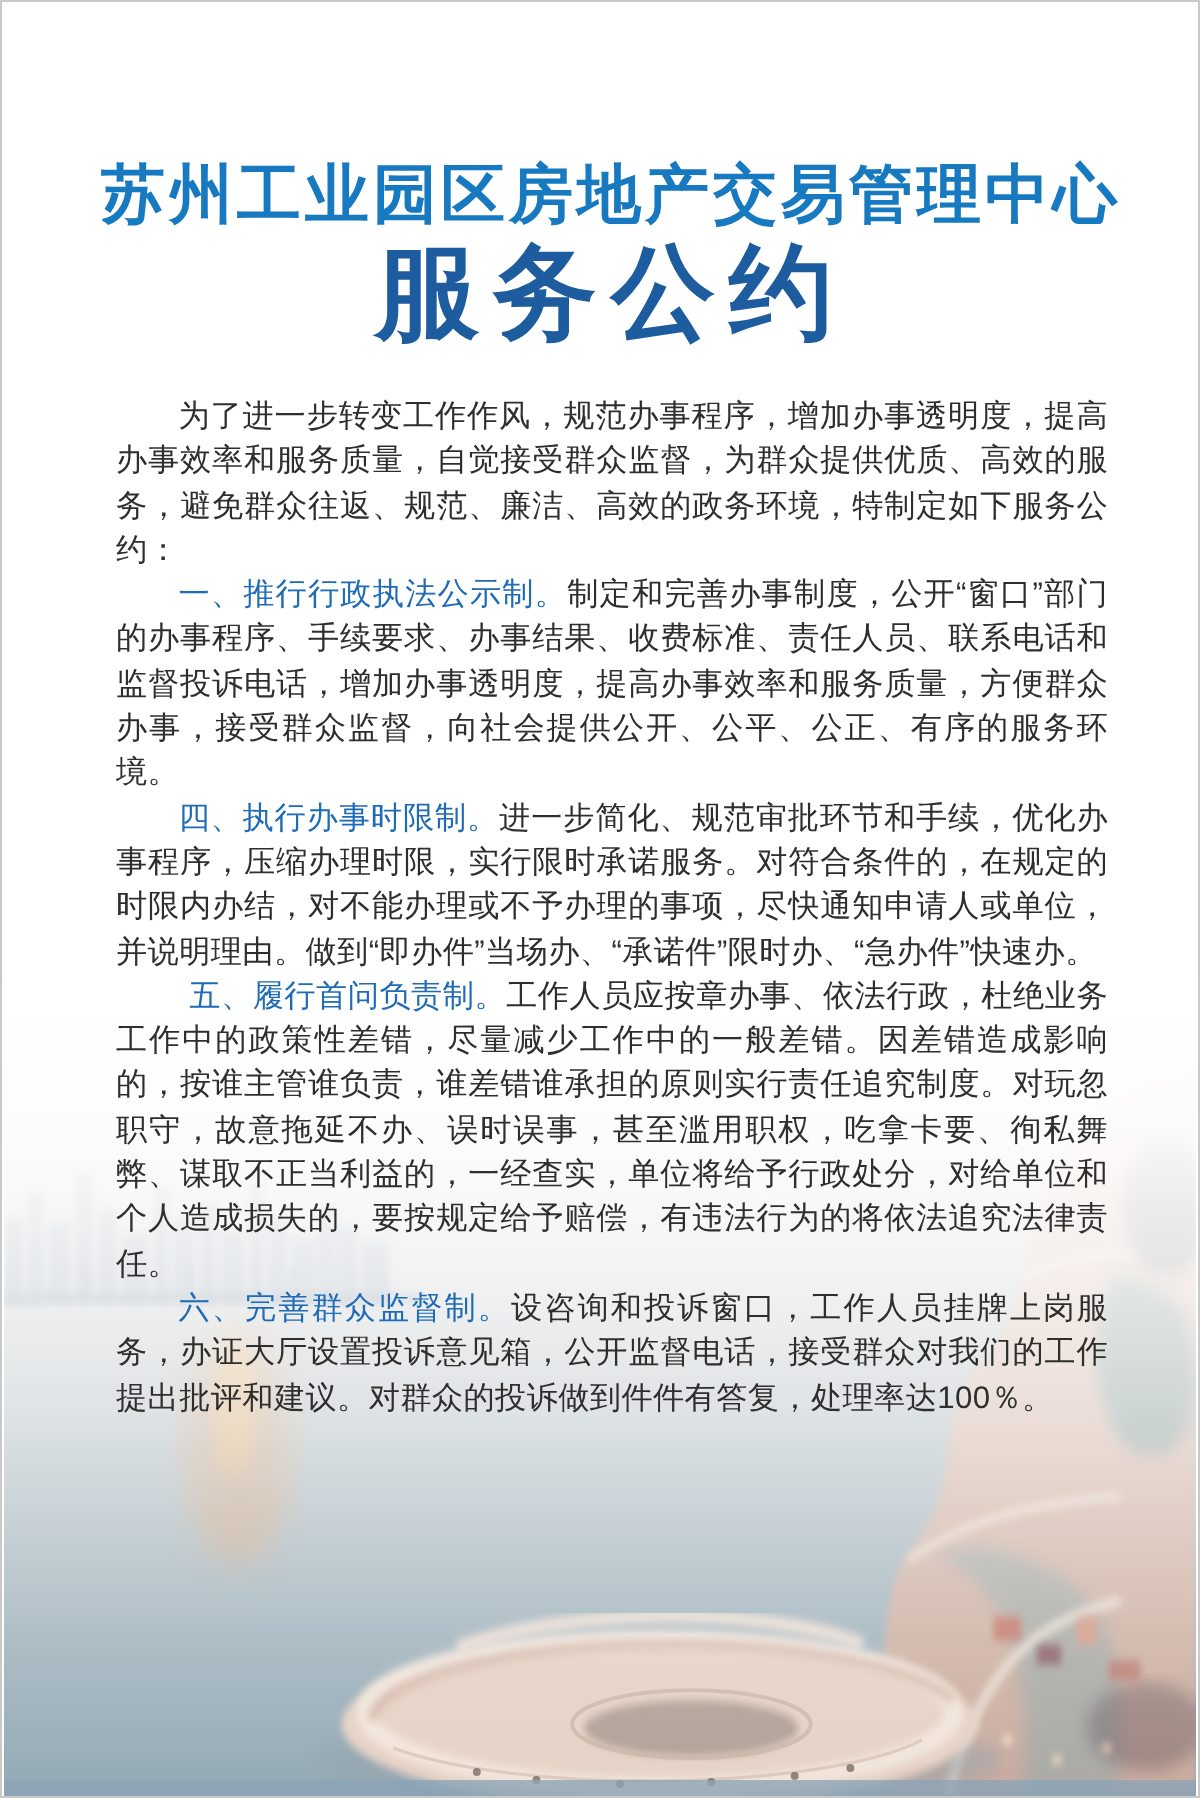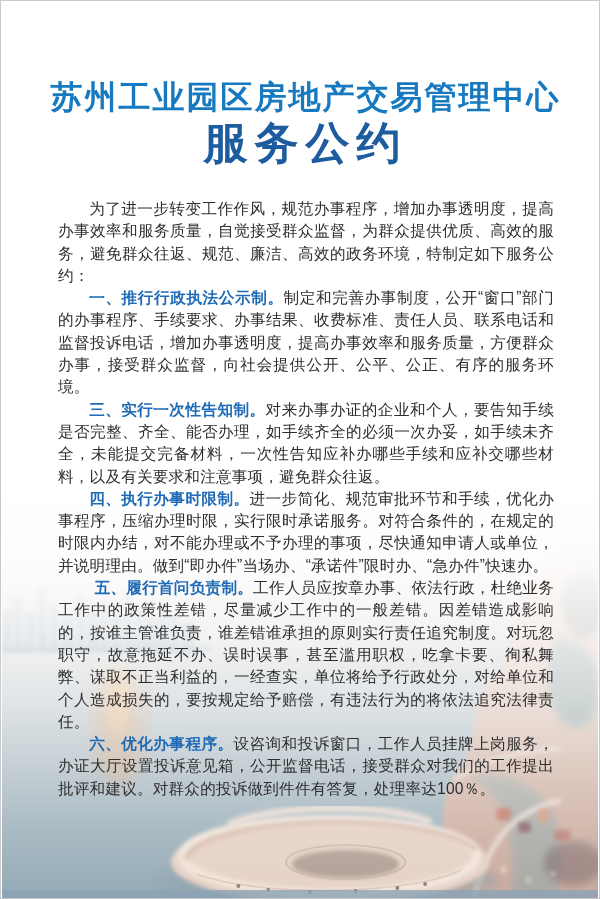--- a/index.html
+++ b/index.html
@@ -39,39 +39,39 @@
     text-align:center;z-index:2;
   }
   .title-line1{
     margin:0;
     font-size:32px;font-weight:700;letter-spacing:2px;
     color:#1779bf;
     line-height:1.25;
   }
   .title-line2{
     margin:2px 0 0 0;
-    font-size:44px;font-weight:700;letter-spacing:7px;
+    font-size:52px;font-weight:700;letter-spacing:7px;
     color:#1d5c9e;
     line-height:1.1;
   }
   .content{
     position:absolute;top:197px;left:57px;width:496px;
     z-index:2;
     font-size:15.6px;line-height:22.3px;
     color:#2e2e2e;
     text-align:justify;
     letter-spacing:0.2px;
   }
   .content p{
     margin:0;
     text-indent:2em;
   }
   .content p.indent-extra{text-indent:2.35em;}
   .clause-heading{
-    color:#1f6bb5;font-weight:700;
+    color:#1f6bb5;font-weight:400;
   }
 </style>
 </head>
 <body>
 
 <div class="page">
 
   <div class="photo">
     <svg viewBox="0 0 600 420" preserveAspectRatio="none" aria-hidden="true">
       <defs>
@@ -180,22 +180,21 @@
     <h1 class="title-line1">苏州工业园区房地产交易管理中心</h1>
     <h2 class="title-line2">服务公约</h2>
   </div>
 
   <div class="content">
     <p><span>为了进一步转变工作作风，规范办事程序，增加办事透明度，提高办事效率和服务质量，自觉接受群众监督，为群众提供优质、高效的服务，避免群众往返、规范、廉洁、高效的政务环境，特制定如下服务公约：</span></p>
 
     <p><span class="clause-heading">一、推行行政执法公示制。</span><span>制定和完善办事制度，公开“窗口”部门的办事程序、手续要求、办事结果、收费标准、责任人员、联系电话和监督投诉电话，增加办事透明度，提高办事效率和服务质量，方便群众办事，接受群众监督，向社会提供公开、公平、公正、有序的服务环境。</span></p>
 
 
-    <p><span class="clause-heading">三、实行一次性告知制。</span><span>对来办事办证的企业和个人，要告知手续是否完整、齐全、能否办理，如手续齐全的必须一次办妥，如手续未齐全，未能提交完备材料，一次性告知应补办哪些手续和应补交哪些材料，以及有关要求和注意事项，避免群众往返。</span></p>
 
     <p><span class="clause-heading">四、执行办事时限制。</span><span>进一步简化、规范审批环节和手续，优化办事程序，压缩办理时限，实行限时承诺服务。对符合条件的，在规定的时限内办结，对不能办理或不予办理的事项，尽快通知申请人或单位，并说明理由。做到“即办件”当场办、“承诺件”限时办、“急办件”快速办。</span></p>
 
     <p class="indent-extra"><span class="clause-heading">五、履行首问负责制。</span><span>工作人员应按章办事、依法行政，杜绝业务工作中的政策性差错，尽量减少工作中的一般差错。因差错造成影响的，按谁主管谁负责，谁差错谁承担的原则实行责任追究制度。对玩忽职守，故意拖延不办、误时误事，甚至滥用职权，吃拿卡要、徇私舞弊、谋取不正当利益的，一经查实，单位将给予行政处分，对给单位和个人造成损失的，要按规定给予赔偿，有违法行为的将依法追究法律责任。</span></p>
 
-    <p><span class="clause-heading">六、优化办事程序。</span><span>设咨询和投诉窗口，工作人员挂牌上岗服务，办证大厅设置投诉意见箱，公开监督电话，接受群众对我们的工作提出批评和建议。对群众的投诉做到件件有答复，处理率达100％。</span></p>
+    <p><span class="clause-heading">六、完善群众监督制。</span><span>设咨询和投诉窗口，工作人员挂牌上岗服务，办证大厅设置投诉意见箱，公开监督电话，接受群众对我们的工作提出批评和建议。对群众的投诉做到件件有答复，处理率达100％。</span></p>
   </div>
 
 </div>
 
 </body></html>

